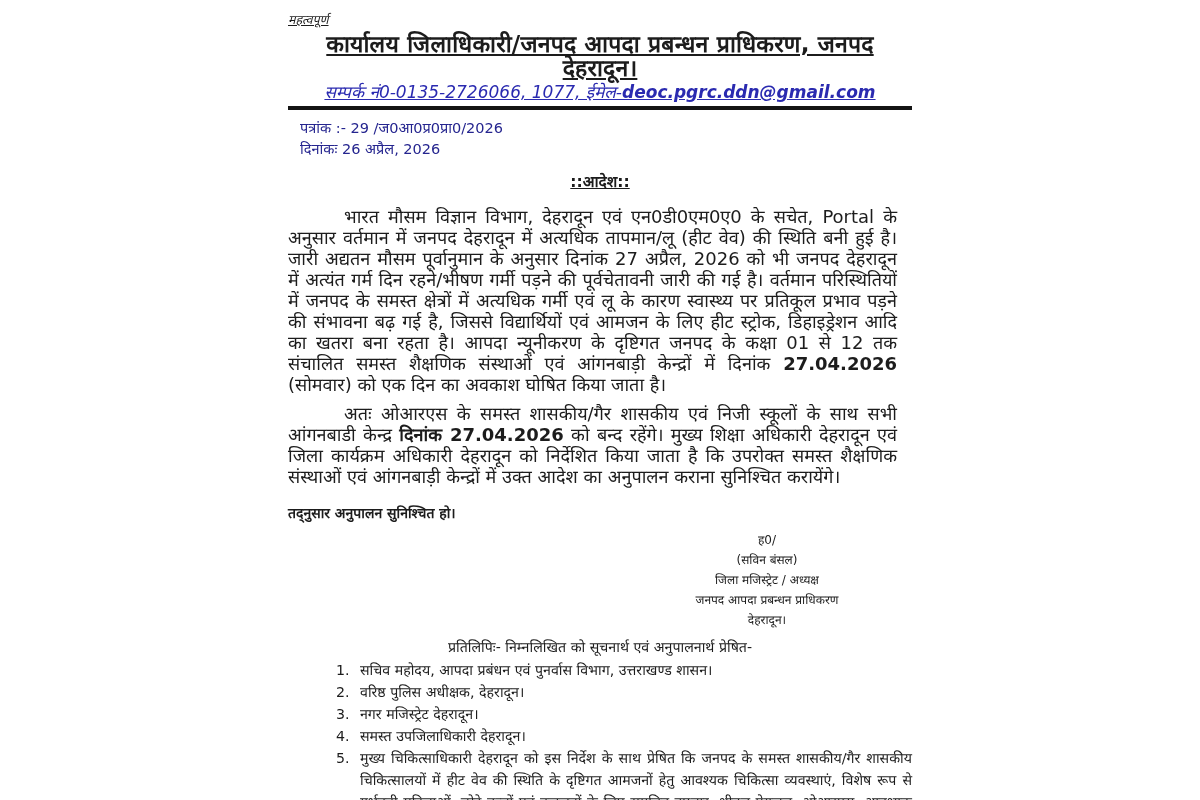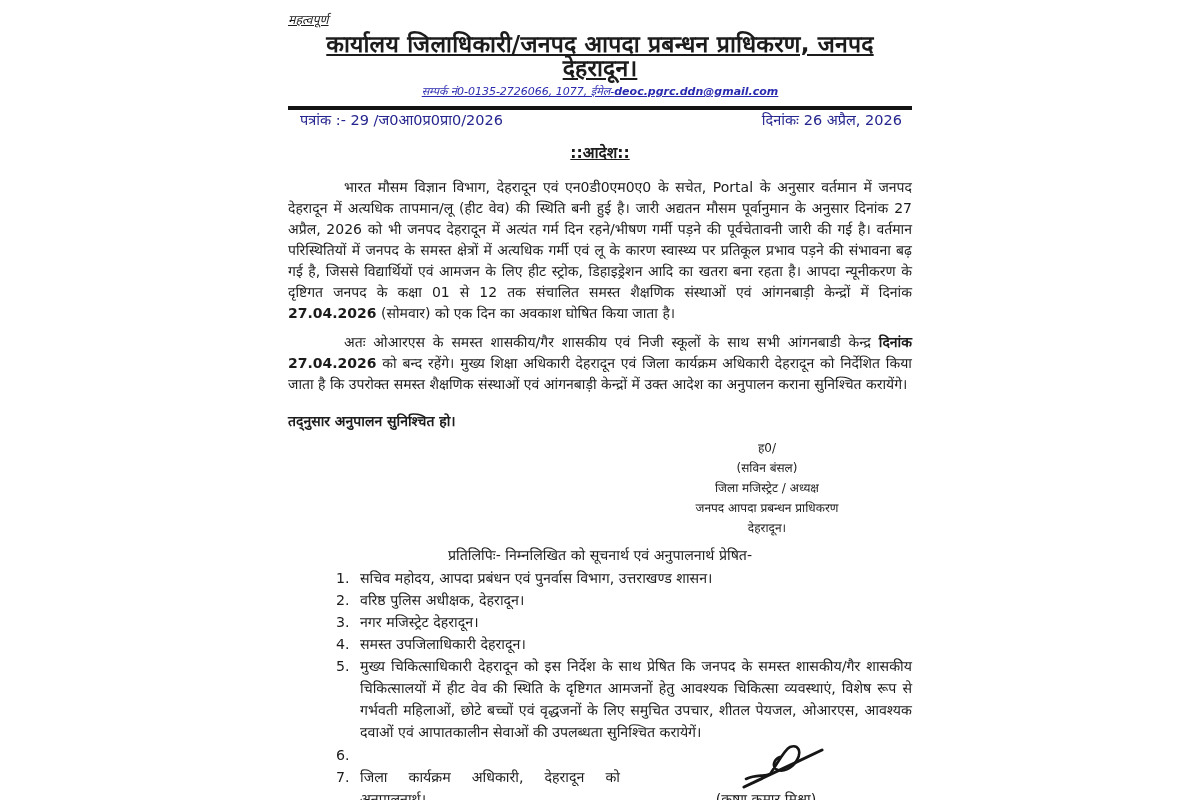--- a/index.html
+++ b/index.html
@@ -16,38 +16,38 @@
   
   .important{
     font-size:12.5px;font-style:italic;
     text-decoration:underline;line-height:15px;padding-right:4px;
   }
   .office-title{
     text-align:center;font-weight:bold;font-size:23px;line-height:24px;
     text-decoration:underline;margin-top:5px;letter-spacing:.2px;
   }
   .contact{
-    text-align:center;font-size:11px;font-style:italic;line-height:18px;
+    text-align:center;font-size:17px;font-style:italic;line-height:18px;
     color:#2a2ab0;margin-top:3px;
   }
   .contact .pre{text-decoration:underline;}
   .contact .email{font-weight:bold;text-decoration:underline;color:#2a2ab0;cursor:pointer;}
   .rule{height:4px;background:#141414;margin-top:5px;}
   .ref-row{
     display:flex;justify-content:space-between;color:#25258f;
-    font-size:14.5px;padding:0 10px 0 12px;
+    margin-top:8px;font-size:14.5px;padding:0 10px 0 12px;flex-direction:column;
   }
   
   .order-heading{
     text-align:center;font-weight:bold;font-size:15.5px;
     text-decoration:underline;margin-top:12px;
   }
   .para{
-    margin:13px 0 0 0;text-align:justify;text-indent:56px;
-    font-size:14px;line-height:21px;
+    margin:13px 15px 0 0;text-align:justify;text-indent:56px;
+    font-size:18px;line-height:21px;
   }
   .para.p2{margin-top:8px;}
   .bd{font-weight:bold;}
   .compliance{font-weight:bold;margin-top:16px;}
   
   .sign1{
     width:286px;margin:6px 2px 0 auto;text-align:center;line-height:20px;
     font-size:12px;
   }
   .copies-heading{margin-top:7px;font-size:14.2px;text-align:center;}

